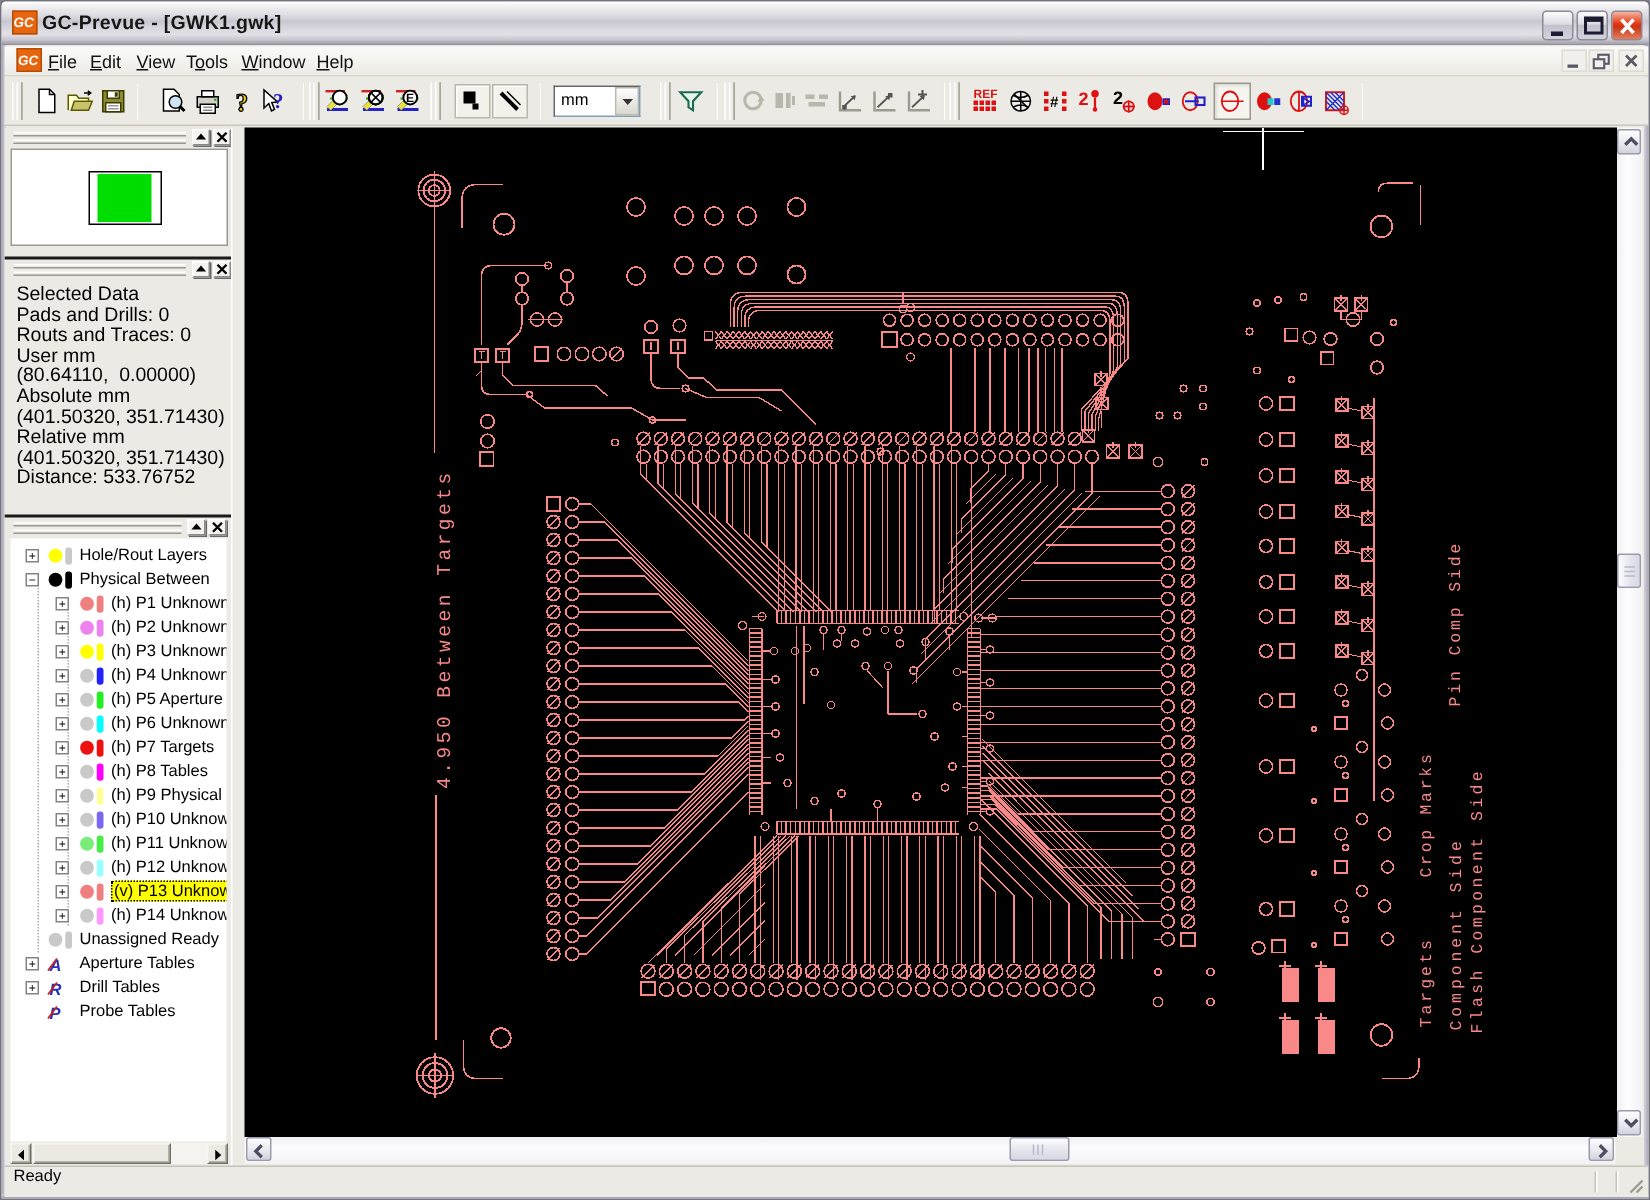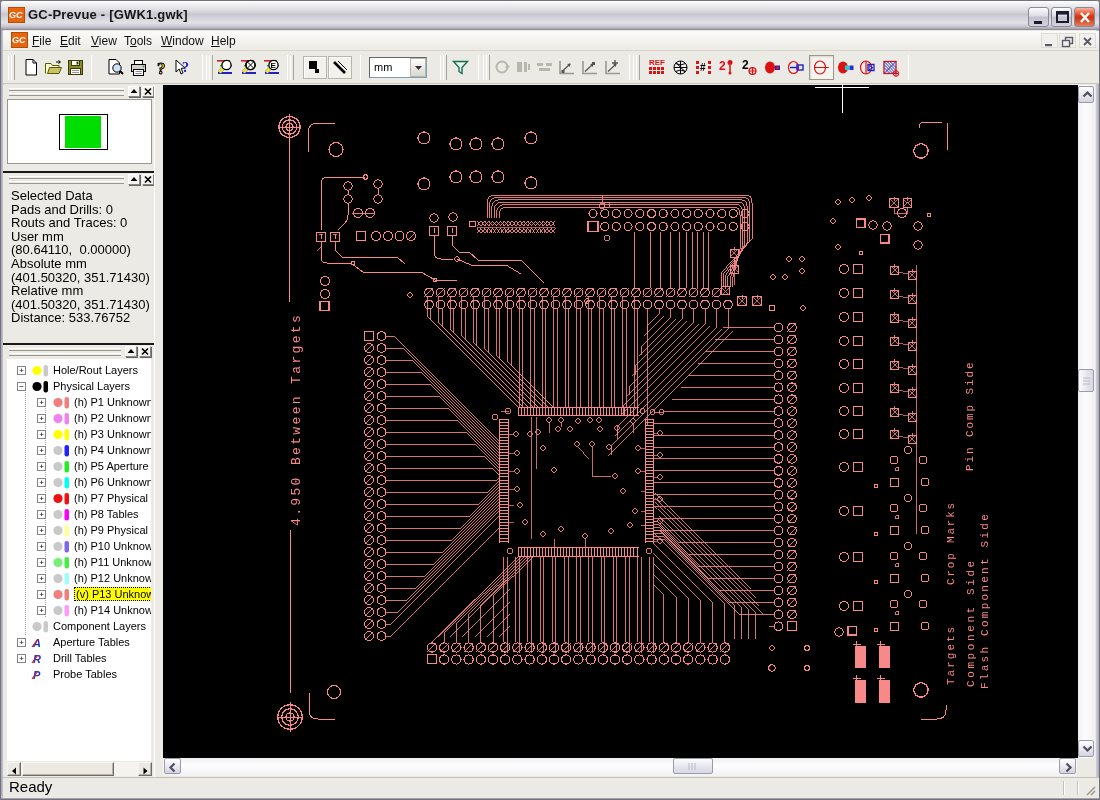--- a/index.html
+++ b/index.html
@@ -47,21 +47,21 @@
 #vsb{position:absolute;left:1077px;top:84px;width:17px;height:673px;background:linear-gradient(90deg,#f0f0f3,#fdfdfe 40%,#f2f2f5)}
 #hsb{position:absolute;left:162px;top:757px;width:914px;height:18px;background:linear-gradient(#f0f0f3,#fdfdfe 40%,#f2f2f5)}
 .sbtn{position:absolute;background:linear-gradient(#fefefe,#e7e7ee 60%,#d3d3de);border:1px solid #9b9aab;border-radius:2px}
 .sthumb{position:absolute;background:linear-gradient(90deg,#fdfdfe,#e3e3ec 60%,#d8d8e4);border:1px solid #9b9aab;border-radius:2px}
 .sthumbh{position:absolute;background:linear-gradient(#fdfdfe,#e3e3ec 60%,#d8d8e4);border:1px solid #9b9aab;border-radius:2px}
 
 #tsb{position:absolute;left:4px;top:677px;width:145px;height:14px;background:#f4f3ef}
 .cbtn{position:absolute;top:0;width:14px;height:14px;background:#ece9e2;border:1px solid #f6f5f1;border-right-color:#6e6c64;border-bottom-color:#6e6c64;box-shadow:inset -1px -1px 0 #b5b2a8}
 
 #status{position:absolute;left:2px;top:776px;width:1096px;height:21px;background:#eceae4;border-top:1px solid #c5c3b9}
-#status .rtxt{position:absolute;left:6px;top:0;font-size:15px;color:#000}
+#status .rtxt{position:absolute;left:6px;top:0;font-size:11px;color:#000}
 #canvas{position:absolute;left:162px;top:84px;width:915px;height:673px;background:#000}
 #splitter{position:absolute;left:153px;top:84px;width:9px;height:692px;background:#eceae4;border-left:1px solid #fff}
 </style></head>
 <body>
 <div id="win">
  <div class="abs" style="left:0;top:28px;width:3px;height:772px;background:linear-gradient(90deg,#a7a6b4,#d4d3dc)"></div>
  <div class="abs" style="left:1095px;top:28px;width:3px;height:772px;background:linear-gradient(90deg,#d4d3dc,#a7a6b4)"></div>
  <div class="abs" style="left:0;top:795px;width:1098px;height:3px;background:linear-gradient(#d4d3dc,#9b9aa8)"></div>
  <div id="title">
   <div class="gcicon" style="left:7px;top:6px">GC</div>
@@ -352,21 +352,21 @@
               <rect x="12.5" y="1" width="4.5" height="11.5" rx="2" fill="#c9c9c9"></rect>
             </svg></div>
           <span class="lbl" style="left:46px">Hole/Rout Layers</span>
         </div>
         <div class="trow" style="top:19px">
           <div class="ebox" style="left:10px">−</div>
           <div class="abs" style="left:24px;top:2px"><svg width="20" height="13">
               <circle cx="6" cy="6.5" r="4.6" fill="#000"></circle>
               <rect x="12.5" y="1" width="4.5" height="11.5" rx="2" fill="#000"></rect>
             </svg></div>
-          <span class="lbl" style="left:46px">Physical Layers</span>
+          <span class="lbl" style="left:46px">Physical Between</span>
         </div>
         <div class="trow" style="top:35px">
           <div class="ebox" style="left:30px">+</div>
           <div class="abs" style="left:45px;top:2px"><svg width="20" height="13">
               <circle cx="6" cy="6.5" r="4.6" fill="#f08080"></circle>
               <rect x="12.5" y="1" width="4.5" height="11.5" rx="2" fill="#f08080"></rect>
             </svg></div>
           <span class="lbl" style="left:67px">(h) P1 Unknown</span>
         </div>
         <div class="trow" style="top:51px">
@@ -408,21 +408,21 @@
               <rect x="12.5" y="1" width="4.5" height="11.5" rx="2" fill="#00ffff"></rect>
             </svg></div>
           <span class="lbl" style="left:67px">(h) P6 Unknown</span>
         </div>
         <div class="trow" style="top:131px">
           <div class="ebox" style="left:30px">+</div>
           <div class="abs" style="left:45px;top:2px"><svg width="20" height="13">
               <circle cx="6" cy="6.5" r="4.6" fill="#ee1111"></circle>
               <rect x="12.5" y="1" width="4.5" height="11.5" rx="2" fill="#ee1111"></rect>
             </svg></div>
-          <span class="lbl" style="left:67px">(h) P7 Physical</span>
+          <span class="lbl" style="left:67px">(h) P7 Targets</span>
         </div>
         <div class="trow" style="top:147px">
           <div class="ebox" style="left:30px">+</div>
           <div class="abs" style="left:45px;top:2px"><svg width="20" height="13">
               <circle cx="6" cy="6.5" r="4.6" fill="#c9c9c9"></circle>
               <rect x="12.5" y="1" width="4.5" height="11.5" rx="2" fill="#ff00ff"></rect>
             </svg></div>
           <span class="lbl" style="left:67px">(h) P8 Tables</span>
         </div>
         <div class="trow" style="top:163px">
@@ -471,21 +471,21 @@
               <circle cx="6" cy="6.5" r="4.6" fill="#c9c9c9"></circle>
               <rect x="12.5" y="1" width="4.5" height="11.5" rx="2" fill="#ff99ff"></rect>
             </svg></div>
           <span class="lbl" style="left:67px">(h) P14 Unknown</span>
         </div>
         <div class="trow" style="top:259px">
           <div class="abs" style="left:24px;top:2px"><svg width="20" height="13">
               <circle cx="6" cy="6.5" r="4.6" fill="#c9c9c9"></circle>
               <rect x="12.5" y="1" width="4.5" height="11.5" rx="2" fill="#c9c9c9"></rect>
             </svg></div>
-          <span class="lbl" style="left:46px">Component Layers</span>
+          <span class="lbl" style="left:46px">Unassigned Ready</span>
         </div>
         <div class="trow" style="top:275px">
           <div class="ebox" style="left:10px">+</div>
           <div class="abs" style="left:24px;top:2px"><svg width="16" height="13">
               <text x="2" y="11" font-size="11" font-weight="bold" font-style="italic" fill="#2233bb">A</text>
               <path d="M1,11 l6,-8" stroke="#cc2222" stroke-width="1.2"></path>
             </svg></div>
           <span class="lbl" style="left:46px">Aperture Tables</span>
         </div>
         <div class="trow" style="top:291px">

